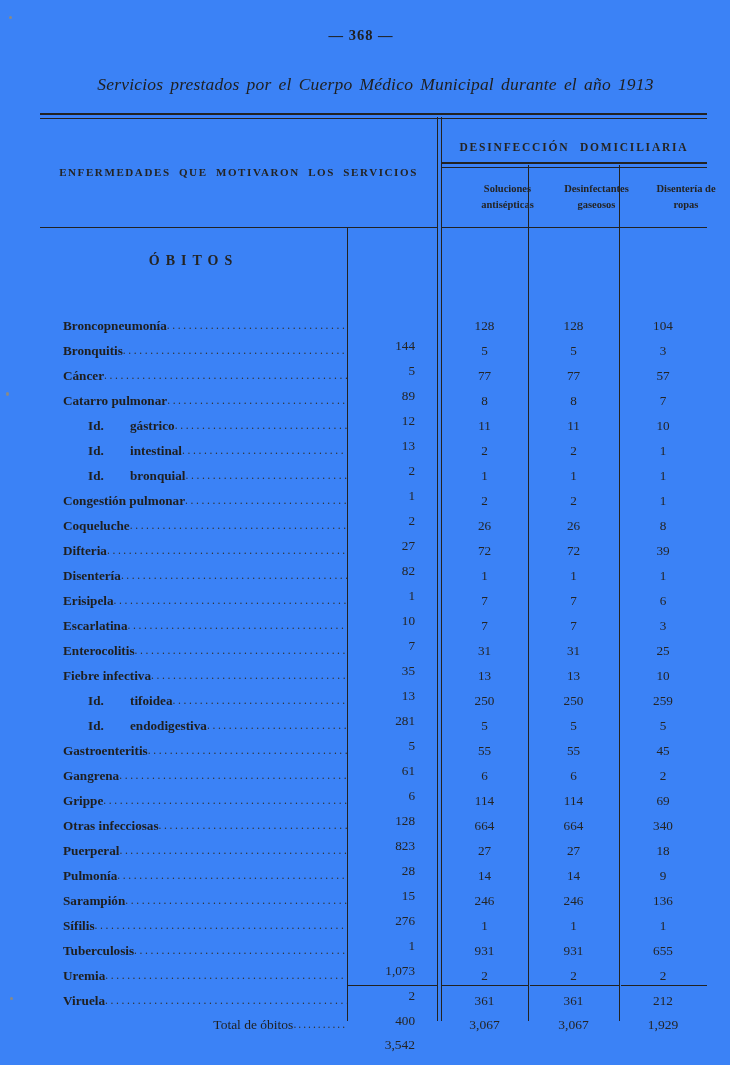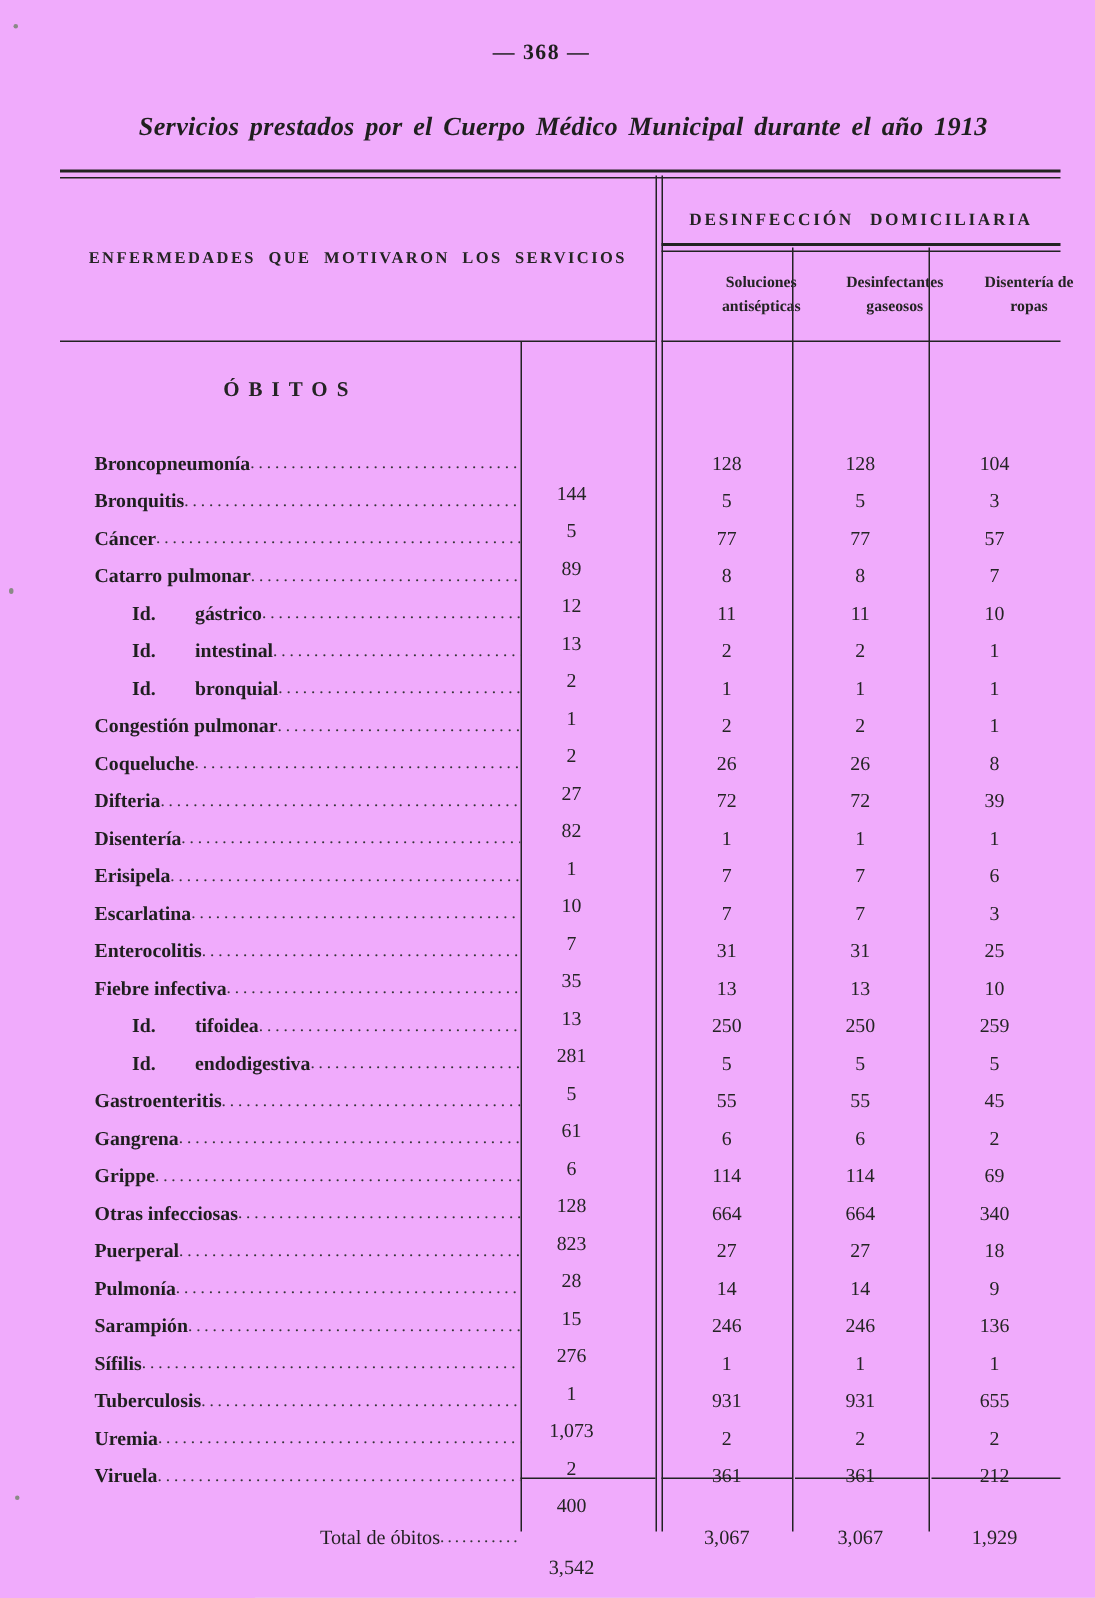--- a/index.html
+++ b/index.html
@@ -3,31 +3,31 @@
 <meta charset="utf-8">
 <style>
   html,body{margin:0;padding:0;}
   body{
     width:730px;height:1065px;
     background:#e8e8e6;
     font-family:"Liberation Serif","DejaVu Serif",serif;
   }
   .page{
     position:relative;width:730px;height:1065px;overflow:hidden;
-    background:#f0abfc;color:#1f1f1f;
+    background:#3b82f6;color:#1f1f1f;
   }
   .speck{position:absolute;background:#8a8a86;border-radius:50%;}
 
   .page-number{
     position:absolute;top:27px;left:0;right:8px;text-align:center;
     font-weight:bold;font-size:14.5px;letter-spacing:1px;
   }
   .doc-title{
     position:absolute;top:74px;left:0;right:0;text-align:center;
-    font-style:italic;font-weight:bold;font-size:17.5px;
+    font-style:italic;font-weight:normal;font-size:17.5px;
     letter-spacing:.2px;word-spacing:2.5px;margin-left:21px;
   }
 
   .table{position:absolute;left:40px;top:113px;width:667px;height:908px;}
 
   .hrule-double{height:3px;border-top:2px solid #222;border-bottom:1px solid #222;}
   .rule-top{position:absolute;left:0;right:0;top:0;}
   .rule-group{position:absolute;left:401px;right:0;top:49px;}
   .rule-headbottom-left{position:absolute;left:0;top:114px;width:397px;height:1px;background:#222;}
   .rule-headbottom-right{position:absolute;left:401px;right:0;top:114px;height:1px;background:#222;}
@@ -57,31 +57,31 @@
   .subhead{
     display:flex;align-items:center;justify-content:center;text-align:center;
     font-weight:bold;font-size:10.5px;line-height:1.55;padding:0 5px;color:#242424;
   }
 
   .section-header{
     position:absolute;left:0;top:140px;width:307px;text-align:center;
     font-weight:bold;font-size:14px;letter-spacing:6px;color:#242424;
   }
 
-  .rows{position:absolute;left:0;top:168px;width:667px;}
+  .rows{position:absolute;left:0;top:185px;width:667px;}
   .row{display:grid;grid-template-columns:307px 94px 87px 91px 88px;height:25px;align-items:center;}
   .cell{font-size:13.2px;}
   .name{display:flex;align-items:baseline;padding-left:23px;overflow:hidden;font-weight:bold;}
   .name.indent{padding-left:48px;}
   .prefix{display:inline-block;width:42px;font-weight:bold;}
   .leader{flex:1;overflow:hidden;white-space:nowrap;font-weight:normal;color:#333;
           font-size:11.5px;letter-spacing:2.6px;transform:translateY(-1px);}
   .leader::after{content:"..................................................................";}
   .num{text-align:center;color:#242424;}
-  .num.c0{padding-right:26px;margin-top:40px;}
+  .num.c0{text-align:right;padding-right:26px;margin-top:40px;}
 
   .total-rules div{position:absolute;height:1px;background:#222;top:872px;}
   .tr1{left:307px;width:90px;}
   .tr2{left:401px;width:87px;}
   .tr3{left:490px;width:89px;}
   .tr4{left:581px;width:86px;}
 
   .total-row{
     position:absolute;left:0;top:884px;width:667px;height:26px;
     display:grid;grid-template-columns:307px 94px 87px 91px 88px;align-items:center;

